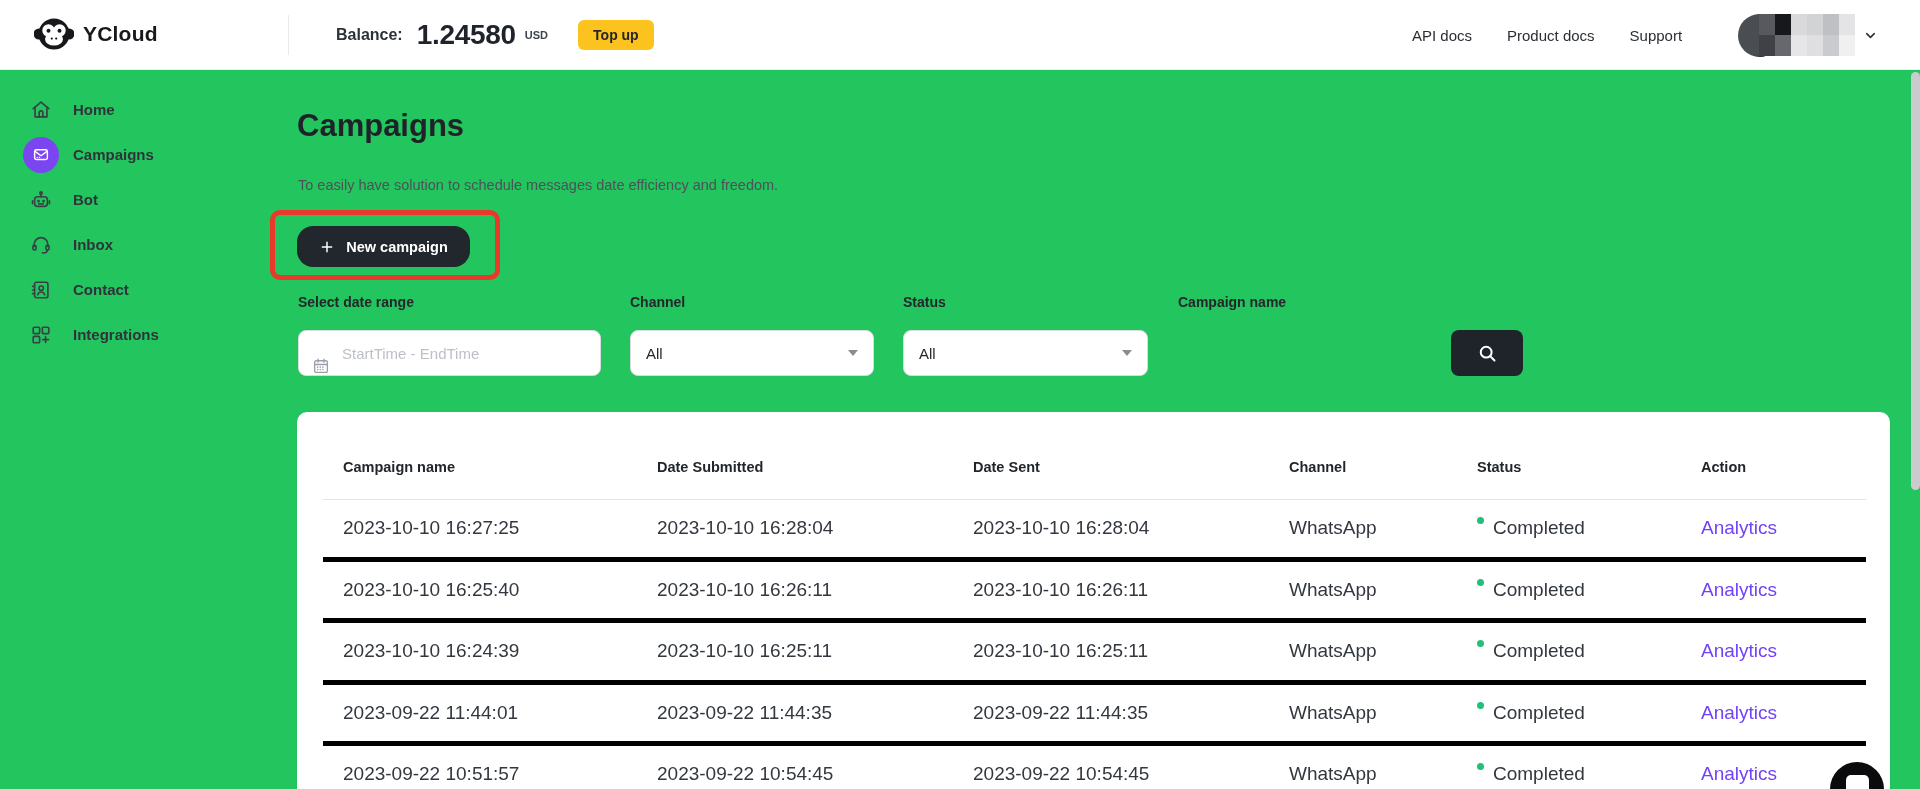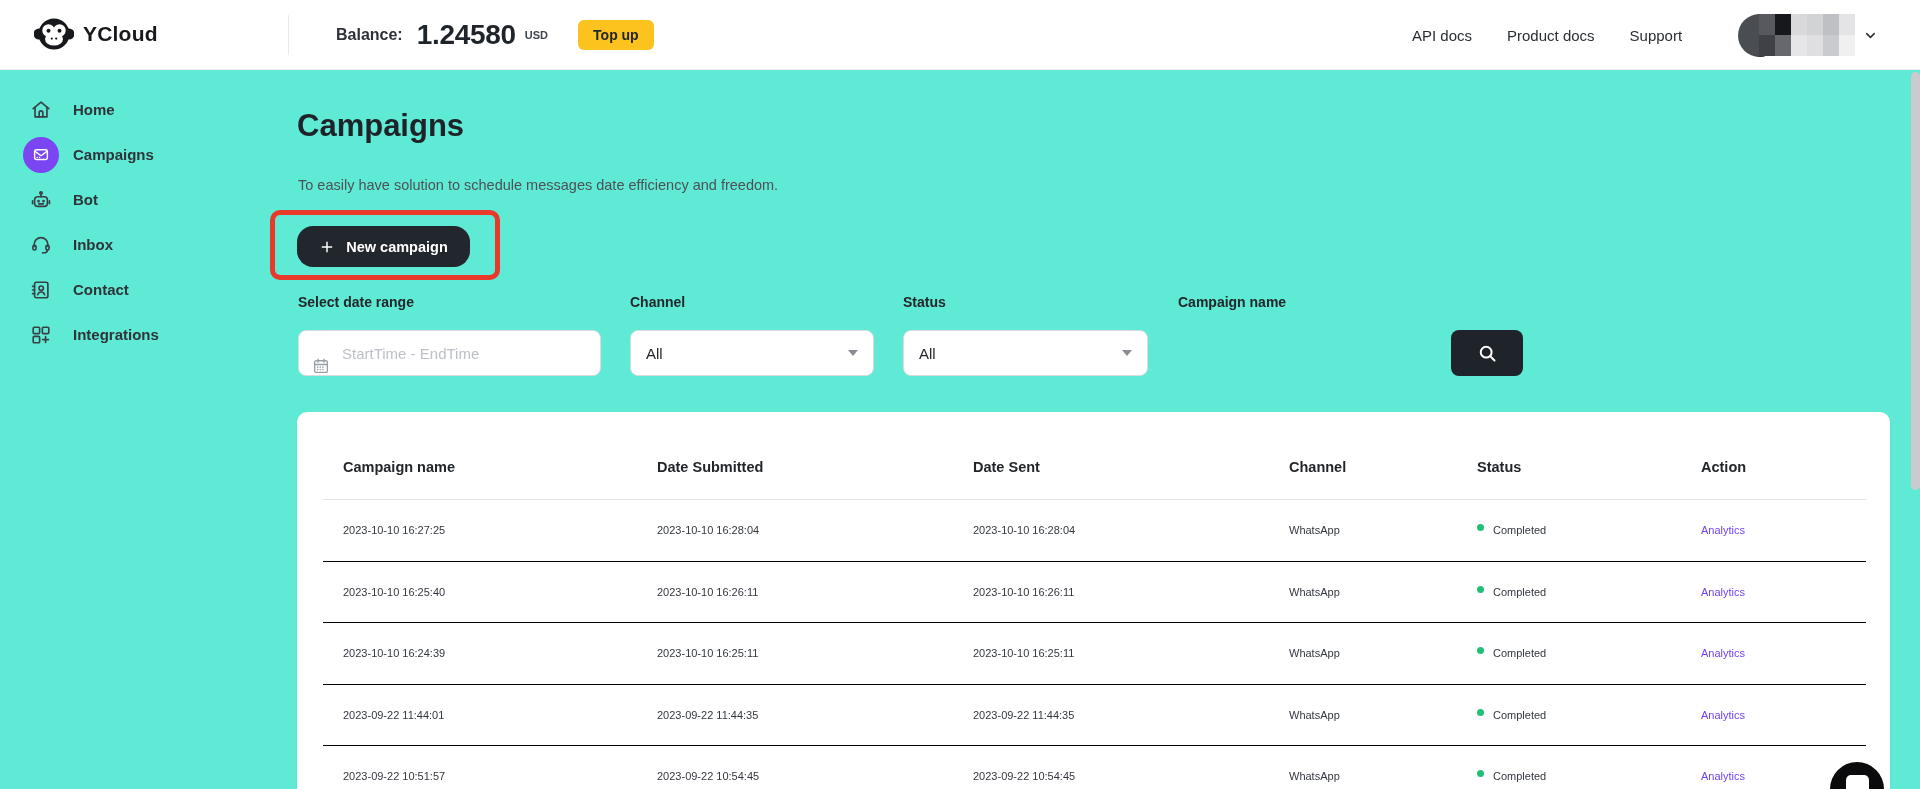--- a/index.html
+++ b/index.html
@@ -1,19 +1,19 @@
 <!DOCTYPE html>
 <html><head>
 <meta charset="utf-8">
 <style>
   * { box-sizing: border-box; margin: 0; padding: 0; }
   body { font-family: "Liberation Sans", sans-serif; background: #e9eaec; }
   .viewport {
     position: relative; width: 1920px; height: 789px;
-    background: #5eead4; overflow: hidden; color: #23272c;
+    background: #22c55e; overflow: hidden; color: #23272c;
   }
   
   .topbar {
     position: absolute; left: 0; top: 0; width: 1920px; height: 70px;
     background: #ffffff; border-bottom: 1px solid #eceef1; z-index: 5;
   }
   .brand { position: absolute; left: 34px; top: 14px; display: flex; align-items: center; gap: 9px; }
   .brand-name { font-size: 21px; font-weight: 700; color: #17181b; letter-spacing: .2px; }
   .topbar-divider { position: absolute; left: 288px; top: 15px; width: 1px; height: 40px; background: #e8eaed; }
   .balance { position: absolute; left: 336px; top: 0; height: 70px; display: flex; align-items: center; }
@@ -97,22 +97,22 @@
   }
   .thead {
     margin: 0 24px 0 26px; height: 88px; padding: 22px 0 0 20px;
     display: grid; grid-template-columns: 314px 316px 316px 188px 224px 1fr;
     align-items: center; border-bottom: 1px solid #e3e5e9;
     font-size: 14.5px; font-weight: 700; color: #22262b;
   }
   .trow {
     margin: 0 24px 0 26px; height: 61.5px; padding-left: 20px;
     display: grid; grid-template-columns: 314px 316px 316px 188px 224px 1fr;
-    align-items: center; border-bottom: 1px solid #000000;
-    font-size: 11px; color: #33383f;
+    align-items: center; border-bottom: 5px solid #000000;
+    font-size: 19px; color: #33383f;
   }
   .status-cell { display: flex; align-items: flex-start; gap: 9px; }
   .status-dot { width: 7px; height: 7px; border-radius: 50%; background: #20c077; flex: none; }
   .analytics-link { color: #7142f8; text-decoration: none; cursor: pointer; }
   
   .scroll-thumb {
     position: absolute; left: 1911px; top: 72px; width: 9px; height: 418px;
     background: #cbcbcf; border-radius: 5px; cursor: pointer;
   }
   .chat-widget {

